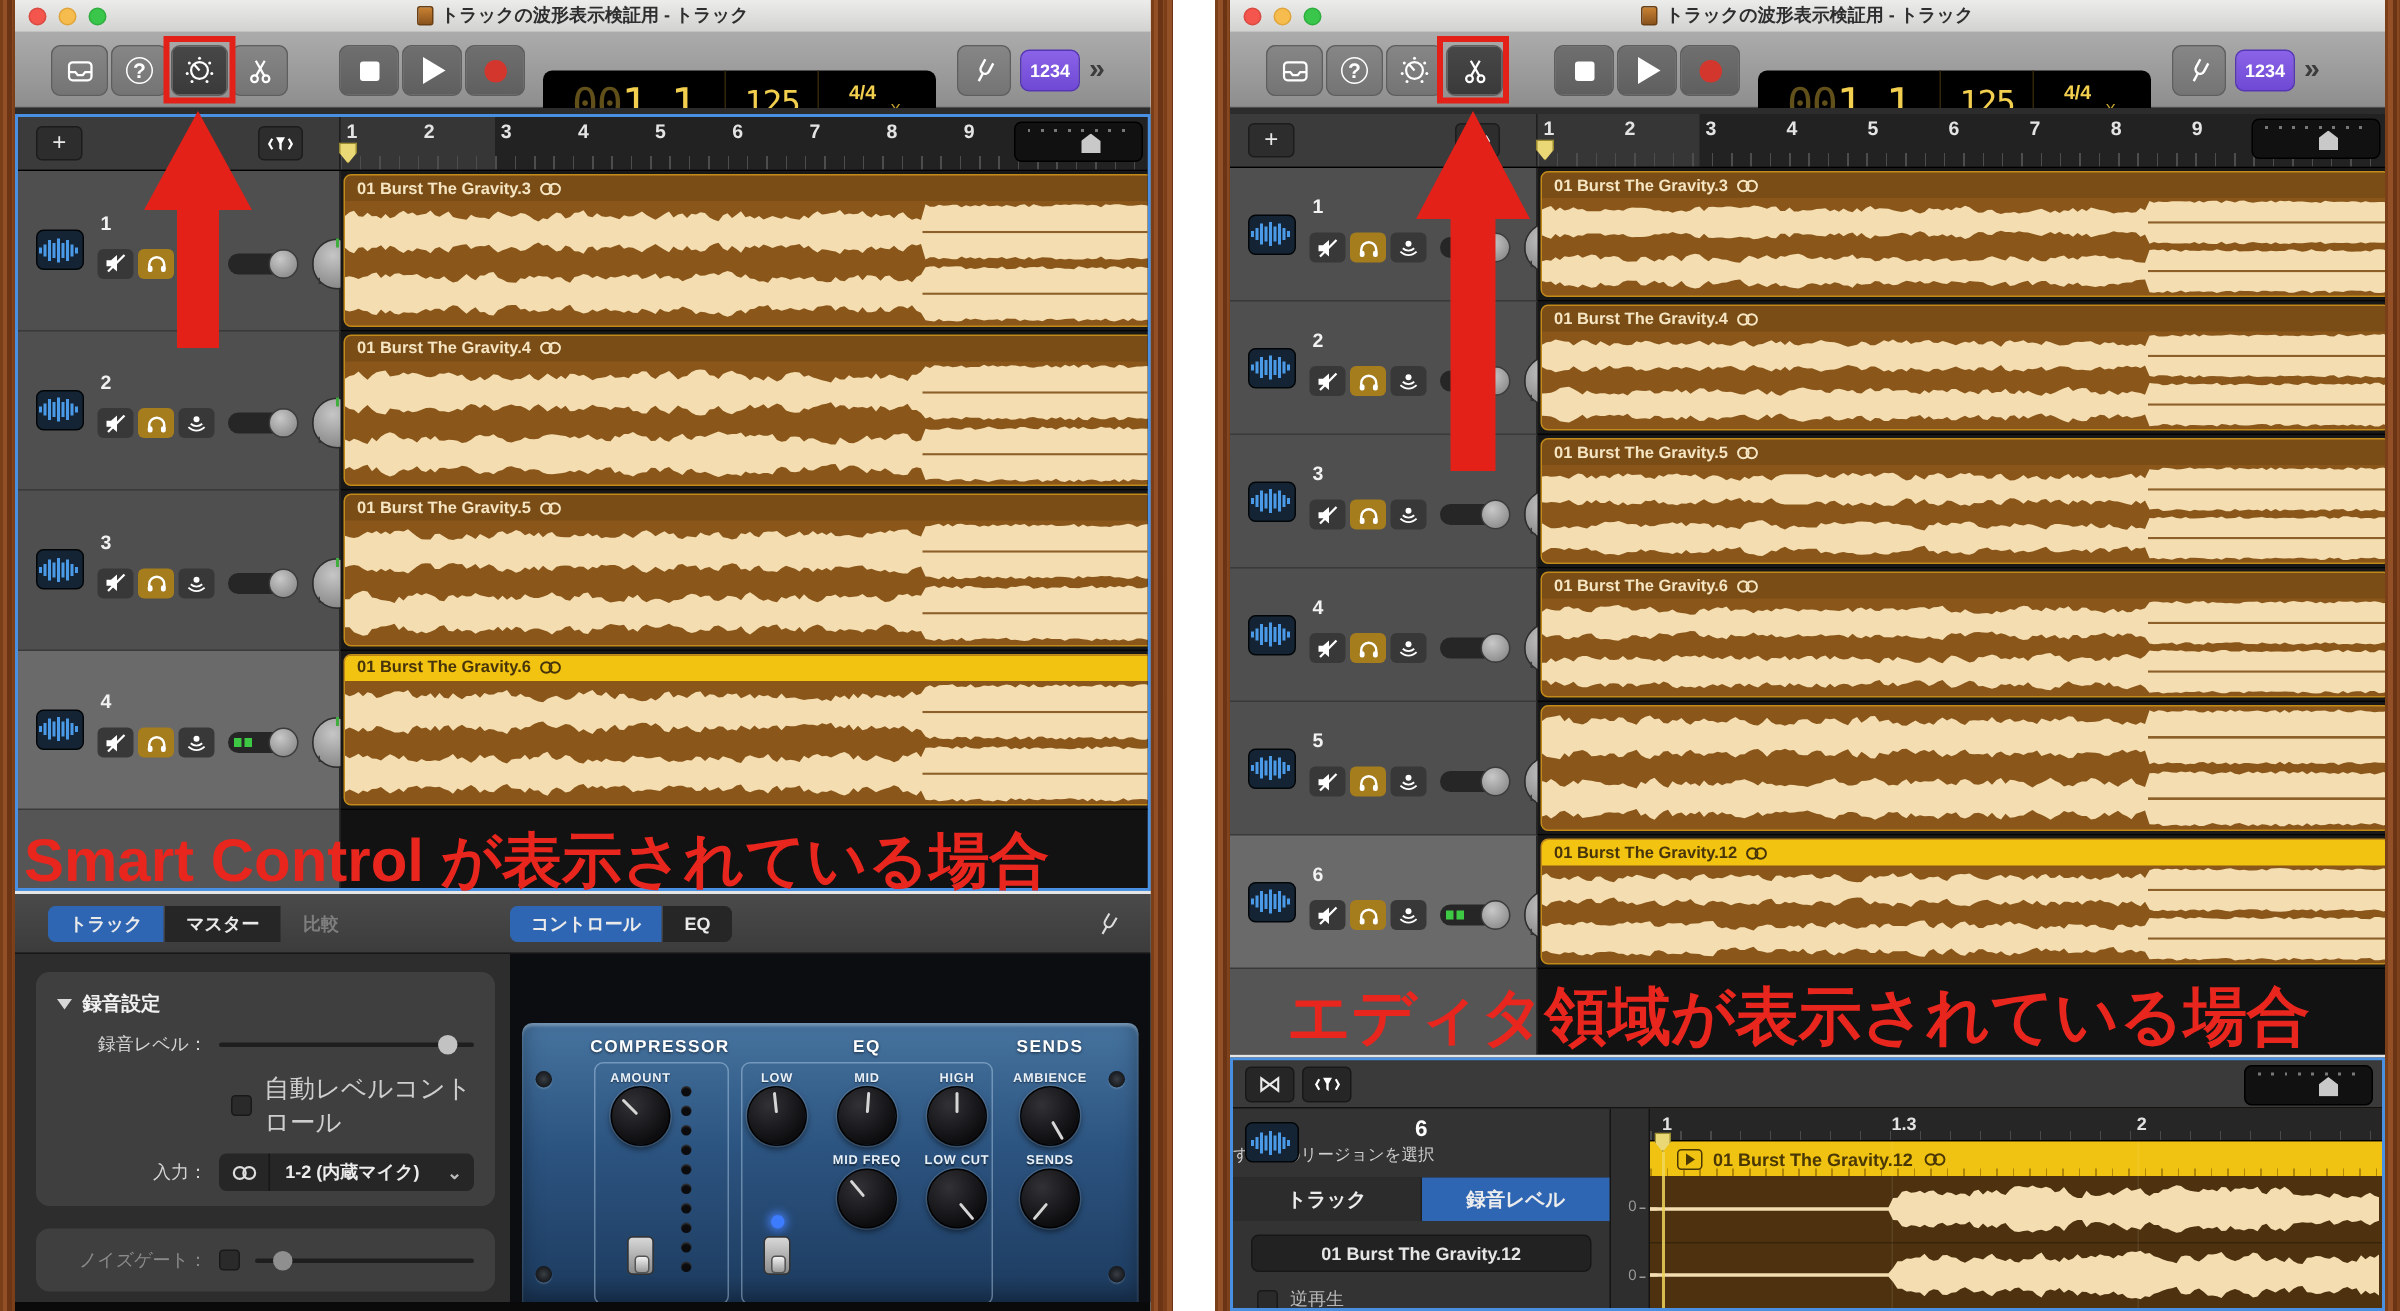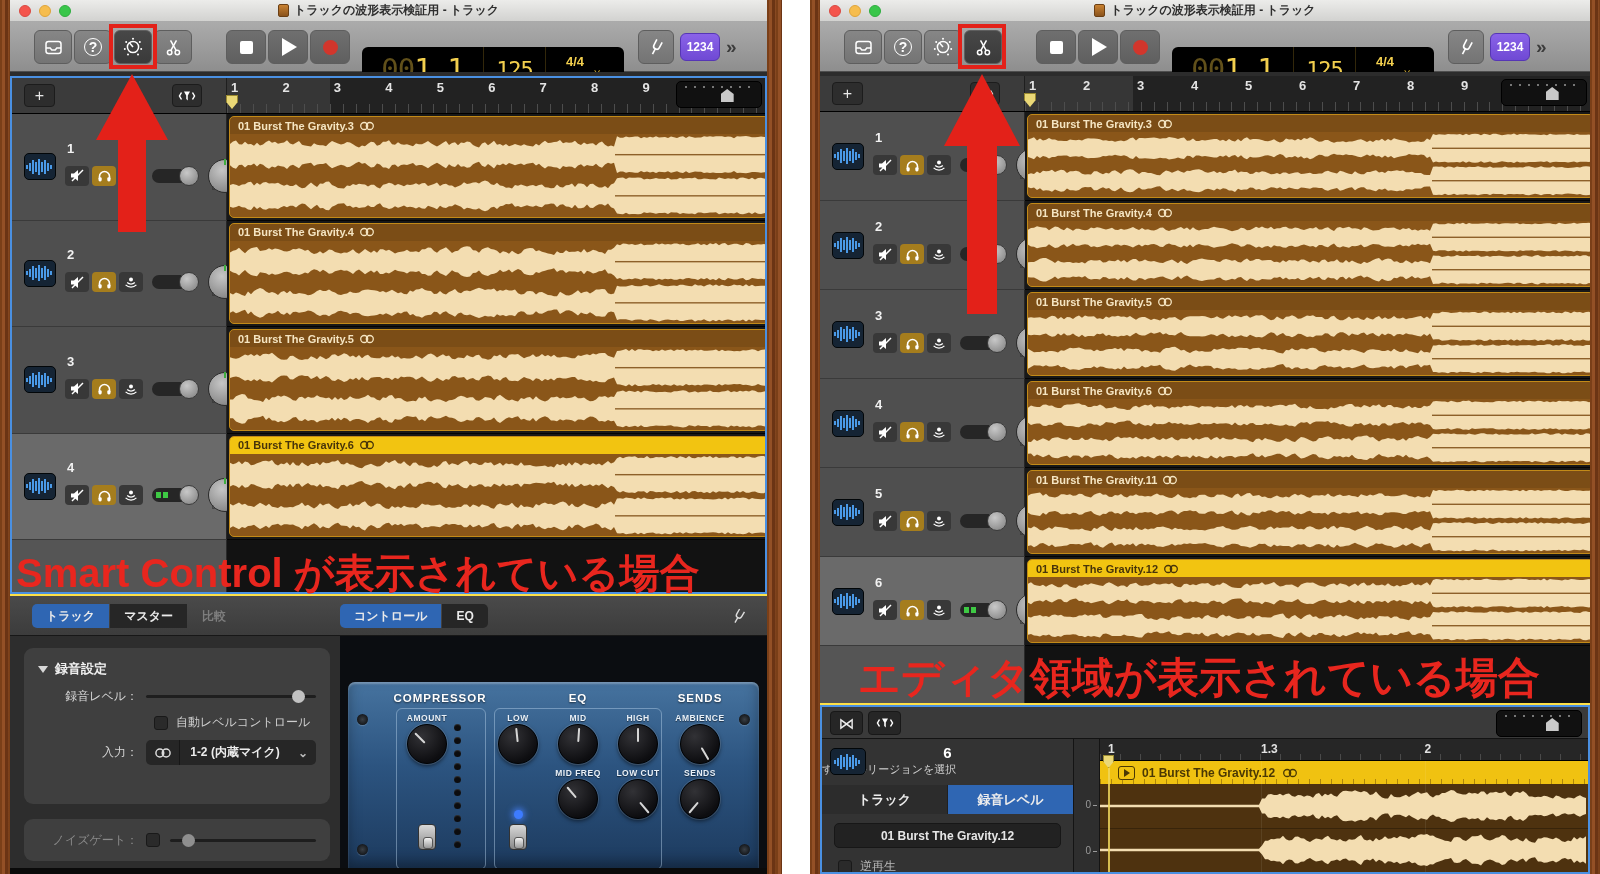--- a/index.html
+++ b/index.html
@@ -5,21 +5,21 @@
   * { margin:0; padding:0; box-sizing:border-box; }
   html,body { width:1600px; height:874px; background:#fff; overflow:hidden;
     font-family:"Liberation Sans", sans-serif; }
   .win { position:absolute; top:0; height:874px; }
   #winL { left:0; width:782px; }
   #winR { left:810px; width:790px; }
   .wood { position:absolute; top:0; bottom:0;
     background:repeating-linear-gradient(90deg,#7a3f18 0 2px,#935026 2px 5px,#6b3414 5px 8px,#84482031 8px 9px),linear-gradient(#8a4a22,#7a3f1a); }
   #winL .wood.l{left:0;width:10px} #winL .wood.r{left:767px;width:15px}
   #winR .wood.l{left:0;width:10px} #winR .wood.r{left:780px;width:10px}
-  .wc { position:absolute; top:0; bottom:0; background:#fde047; }
+  .wc { position:absolute; top:0; bottom:0; background:#e5e5e5; }
   #winL .wc{left:10px;width:757px} #winR .wc{left:10px;width:770px}
 
   
   .titlebar { position:absolute; left:0; right:0; top:0; height:22px;
     background:linear-gradient(#ececea,#d2d2d0); border-bottom:1px solid #aaa;
     display:flex; align-items:center; justify-content:center; gap:5px; }
   .tl { position:absolute; left:9px; top:5px; display:flex; gap:8px; }
   .tl i { width:12px; height:12px; border-radius:50%; display:block; }
   .tl .r{background:#f4554d;border:1px solid #d94a42} .tl .y{background:#f6bd4e;border:1px solid #dfa43a} .tl .g{background:#39c64a;border:1px solid #2fae3f}
   .docicon { width:11px; height:13px; border-radius:2px; background:linear-gradient(#c98232,#8a531c); border:1px solid #6b3f14; }
@@ -145,21 +145,21 @@
   .sc-left { width:330px; padding:12px 10px 0 14px; }
   .panel { background:#3f3f3f; border-radius:9px; padding:10px 14px; }
   .p-title { display:flex; align-items:center; gap:7px; color:#f0f0f0; font-size:13px; font-weight:bold; margin:2px 0 10px; }
   .tri-d { width:0; height:0; border-left:5px solid transparent; border-right:5px solid transparent; border-top:7px solid #d8d8d8; }
   .scrow { display:flex; align-items:center; margin-bottom:9px; }
   .sclabel { width:108px; text-align:right; color:#d6d6d6; font-size:12px; padding-right:8px; flex:none; }
   .sclabel.dim{color:#8a8a8a}
   .hslider { flex:1; height:3px; background:#1e1e1e; border-radius:2px; position:relative; }
   .hthumb { position:absolute; width:13px; height:13px; border-radius:50%; background:#c2c2c2; top:-5px; }
   .cb { width:14px; height:14px; border-radius:3px; background:#2a2a2a; border:1px solid #191919; flex:none; }
-  .cbrow { display:flex; align-items:center; gap:8px; margin:0 0 9px 116px; color:#cecece; font-size:12px; }
+  .cbrow { display:flex; align-items:center; gap:8px; margin:0 0 9px 116px; color:#cecece; font-size:17px; }
   .inputsel { flex:1; display:flex; align-items:center; height:25px; background:#262626; border-radius:5px;
     color:#ececec; font-size:12px; font-weight:bold; overflow:hidden; }
   .inputsel .st { width:34px; height:100%; display:flex; align-items:center; justify-content:center; border-right:1px solid #171717; }
   .inputsel .val { flex:1; text-align:center; }
   .inputsel .ch { padding:0 8px; color:#bdbdbd; font-size:12px; }
   .monbtn { width:32px; height:25px; background:#2e2e2e; border:1px solid #5c5c5c; border-radius:5px;
     display:flex; align-items:center; justify-content:center; }
   .panel2 { margin-top:15px; height:42px; display:flex; align-items:center; padding:0 14px; }
   .plugrow { margin:9px 0 0 6px; display:flex; align-items:center; gap:8px; color:#f0f0f0; font-size:13px; font-weight:bold; }
   .sc-right { flex:1; position:relative; background:#0b0d11; overflow:hidden; }
@@ -1219,27 +1219,20 @@
                   </span>
           <span class="panknob">
             <i class="pl">L</i>
             <i class="pr">R</i>
           </span>
         </div>
       </div>
     </div>
     <div class="tlane">
       <div class="region">
-        <div class="rhead">
-          <span class="region-name">01 Burst The Gravity.11</span>
-          <svg class="stereoicon" viewBox="0 0 16 10">
-                    <circle cx="5.2" cy="5" r="3.5"></circle>
-                    <circle cx="10.8" cy="5" r="3.5"></circle>
-                  </svg>
-        </div>
         <div class="wavebox">
           <svg class="wave" viewBox="0 0 565 65" preserveAspectRatio="none">
                     <polygon fill="#f3ddb1" points="0,7.7 3,5.9 6,5.5 9,5.1 12,4.6 15,7.8 18,5.8 21,8.6 24,9.0 27,9.5 30,8.5 33,6.2 36,6.3 39,6.9 42,6.2 45,7.7 48,7.6 51,5.7 54,6.0 57,8.1 60,8.7 63,9.6 66,6.7 69,5.4 72,4.7 75,6.8 78,6.4 81,8.7 84,9.0 87,7.1 90,7.5 93,6.1 96,8.5 99,9.6 102,7.6 105,7.7 108,6.3 111,7.7 114,7.7 117,8.6 120,8.1 123,8.5 126,6.7 129,5.5 132,7.2 135,7.3 138,8.8 141,9.8 144,10.0 147,8.4 150,5.9 153,8.3 156,9.5 159,9.4 162,10.2 165,9.2 168,9.5 171,7.1 174,6.7 177,6.7 180,8.5 183,9.2 186,9.0 189,6.4 192,6.7 195,6.4 198,7.8 201,9.0 204,9.9 207,6.8 210,5.5 213,8.6 216,7.0 219,5.2 222,5.0 225,8.0 228,7.4 231,7.0 234,9.1 237,8.4 240,10.0 243,10.2 246,8.7 249,7.4 252,8.9 255,9.5 258,8.5 261,9.6 264,7.3 267,5.8 270,7.4 273,6.2 276,7.2 279,8.9 282,9.8 285,7.5 288,7.3 291,7.4 294,7.1 297,7.8 300,5.6 303,7.9 306,8.7 309,7.2 312,6.5 315,8.1 318,7.8 321,6.9 324,8.0 327,8.2 330,9.2 333,6.3 336,7.2 339,7.9 342,6.4 345,7.4 348,6.4 351,5.2 354,5.4 357,8.1 360,7.7 363,8.3 366,8.2 369,8.0 372,7.6 375,6.5 378,6.5 381,8.0 384,8.4 387,9.6 390,8.0 393,9.0 396,9.6 399,8.3 402,9.2 405,2.0 408,2.9 411,2.0 414,2.3 417,3.0 420,2.5 423,2.7 426,2.6 429,1.8 432,2.2 435,2.1 438,3.1 441,3.2 444,2.3 447,3.3 450,2.1 453,2.3 456,2.9 459,1.7 462,2.8 465,2.0 468,2.6 471,2.7 474,2.4 477,2.1 480,2.5 483,3.1 486,2.2 489,2.0 492,3.3 495,1.8 498,3.3 501,2.1 504,2.0 507,2.7 510,2.0 513,2.9 516,2.3 519,2.3 522,2.1 525,2.8 528,2.8 531,1.6 534,2.5 537,3.1 540,3.0 543,2.3 546,2.0 549,2.5 552,2.6 555,3.1 558,2.8 561,2.8 564,2.2 564,30.3 561,29.7 558,29.7 555,29.4 552,29.9 549,30.0 546,30.5 543,30.2 540,29.5 537,29.4 534,30.0 531,30.9 528,29.7 525,29.7 522,30.4 519,30.2 516,30.2 513,29.6 510,30.5 507,29.8 504,30.5 501,30.4 498,29.2 495,30.7 492,29.2 489,30.5 486,30.3 483,29.4 480,30.0 477,30.4 474,30.1 471,29.8 468,29.9 465,30.5 462,29.7 459,30.8 456,29.6 453,30.2 450,30.4 447,29.2 444,30.2 441,29.3 438,29.4 435,30.4 432,30.3 429,30.7 426,29.9 423,29.8 420,30.0 417,29.5 414,30.2 411,30.5 408,29.6 405,30.5 402,23.3 399,24.2 396,22.9 393,23.5 390,24.5 387,22.9 384,24.1 381,24.5 378,26.0 375,26.0 372,24.9 369,24.5 366,24.3 363,24.2 360,24.8 357,24.4 354,27.1 351,27.3 348,26.1 345,25.1 342,26.1 339,24.6 336,25.3 333,26.2 330,23.3 327,24.3 324,24.5 321,25.6 318,24.7 315,24.4 312,26.0 309,25.3 306,23.8 303,24.6 300,26.9 297,24.7 294,25.4 291,25.1 288,25.2 285,25.0 282,22.7 279,23.6 276,25.3 273,26.3 270,25.1 267,26.7 264,25.2 261,22.9 258,24.0 255,23.0 252,23.6 249,25.1 246,23.8 243,22.3 240,22.5 237,24.1 234,23.4 231,25.5 228,25.1 225,24.5 222,27.5 219,27.3 216,25.5 213,23.9 210,27.0 207,25.7 204,22.6 201,23.5 198,24.7 195,26.1 192,25.8 189,26.1 186,23.5 183,23.3 180,24.0 177,25.8 174,25.8 171,25.4 168,23.0 165,23.3 162,22.3 159,23.1 156,23.0 153,24.2 150,26.6 147,24.1 144,22.5 141,22.7 138,23.7 135,25.2 132,25.3 129,27.0 126,25.8 123,24.0 120,24.4 117,23.9 114,24.8 111,24.8 108,26.2 105,24.8 102,24.9 99,22.9 96,24.0 93,26.4 90,25.0 87,25.4 84,23.5 81,23.8 78,26.1 75,25.7 72,27.8 69,27.1 66,25.8 63,22.9 60,23.8 57,24.4 54,26.5 51,26.8 48,24.9 45,24.8 42,26.3 39,25.6 36,26.2 33,26.3 30,24.0 27,23.0 24,23.5 21,23.9 18,26.7 15,24.7 12,27.9 9,27.4 6,27.0 3,26.6 0,24.8"></polygon>
                     <rect x="404" y="15.6" width="161" height="1.4" fill="#7a4a12" opacity="0.85"></rect>
                     <rect x="0" y="15.3" width="5" height="2" fill="#f3ddb1"></rect>
                     <polygon fill="#f3ddb1" points="0,39.4 3,40.2 6,38.3 9,39.8 12,41.9 15,42.4 18,40.9 21,39.2 24,41.0 27,38.6 30,39.0 33,39.2 36,39.8 39,40.0 42,41.4 45,41.6 48,41.3 51,41.5 54,40.6 57,41.9 60,42.5 63,43.3 66,39.8 69,40.9 72,38.7 75,37.7 78,40.1 81,42.0 84,42.9 87,39.5 90,40.9 93,41.5 96,39.7 99,41.4 102,40.6 105,42.2 108,39.1 111,41.3 114,41.9 117,40.2 120,41.6 123,40.5 126,40.7 129,39.1 132,39.0 135,38.5 138,39.4 141,40.3 144,41.7 147,39.7 150,41.0 153,40.8 156,41.9 159,41.5 162,42.2 165,41.4 168,41.5 171,41.9 174,42.0 177,42.6 180,41.6 183,40.8 186,40.4 189,39.1 192,38.7 195,37.9 198,40.1 201,40.4 204,41.7 207,41.8 210,41.2 213,39.4 216,39.3 219,38.8 222,37.7 225,38.8 228,39.8 231,41.8 234,41.4 237,41.8 240,39.6 243,38.5 246,41.1 249,39.3 252,40.0 255,39.5 258,39.6 261,39.5 264,38.1 267,39.7 270,41.3 273,40.7 276,41.6 279,39.0 282,38.3 285,39.3 288,41.1 291,41.4 294,40.7 297,39.1 300,41.3 303,38.8 306,37.8 309,40.8 312,38.7 315,39.0 318,39.8 321,39.9 324,41.5 327,42.8 330,41.2 333,40.3 336,39.1 339,37.7 342,39.3 345,40.3 348,42.3 351,41.5 354,42.1 357,40.4 360,39.7 363,39.6 366,37.8 369,38.2 372,39.5 375,41.3 378,39.6 381,41.1 384,42.4 387,40.5 390,39.5 393,37.9 396,40.8 399,41.6 402,42.5 405,35.3 408,35.1 411,35.6 414,34.4 417,34.5 420,34.9 423,35.0 426,34.3 429,34.8 432,34.3 435,35.3 438,34.4 441,34.4 444,35.1 447,35.9 450,35.3 453,34.9 456,35.1 459,34.3 462,35.5 465,35.9 468,35.2 471,34.3 474,35.3 477,34.4 480,35.3 483,35.0 486,34.4 489,35.5 492,34.2 495,34.2 498,35.6 501,34.6 504,35.1 507,34.2 510,35.8 513,34.3 516,35.4 519,34.7 522,34.9 525,35.5 528,35.2 531,35.7 534,34.6 537,35.5 540,34.6 543,35.0 546,35.8 549,35.4 552,35.2 555,35.9 558,35.3 561,34.6 564,35.3 564,62.2 561,62.9 558,62.2 555,61.6 552,62.3 549,62.1 546,61.7 543,62.5 540,62.9 537,62.0 534,62.9 531,61.8 528,62.3 525,62.0 522,62.6 519,62.8 516,62.1 513,63.2 510,61.7 507,63.3 504,62.4 501,62.9 498,61.9 495,63.3 492,63.3 489,62.0 486,63.1 483,62.5 480,62.2 477,63.1 474,62.2 471,63.2 468,62.3 465,61.6 462,62.0 459,63.2 456,62.4 453,62.6 450,62.2 447,61.6 444,62.4 441,63.1 438,63.1 435,62.2 432,63.2 429,62.7 426,63.2 423,62.5 420,62.6 417,63.0 414,63.1 411,61.9 408,62.4 405,62.2 402,55.0 399,55.9 396,56.7 393,59.6 390,58.0 387,57.0 384,55.1 381,56.4 378,57.9 375,56.2 372,58.0 369,59.3 366,59.7 363,57.9 360,57.8 357,57.1 354,55.4 351,56.0 348,55.2 345,57.2 342,58.2 339,59.8 336,58.4 333,57.2 330,56.3 327,54.7 324,56.0 321,57.6 318,57.7 315,58.5 312,58.8 309,56.7 306,59.7 303,58.7 300,56.2 297,58.4 294,56.8 291,56.1 288,56.4 285,58.2 282,59.2 279,58.5 276,55.9 273,56.8 270,56.2 267,57.8 264,59.4 261,58.0 258,57.9 255,58.0 252,57.5 249,58.2 246,56.4 243,59.0 240,57.9 237,55.7 234,56.1 231,55.7 228,57.7 225,58.7 222,59.8 219,58.7 216,58.2 213,58.1 210,56.3 207,55.7 204,55.8 201,57.1 198,57.4 195,59.6 192,58.8 189,58.4 186,57.1 183,56.7 180,55.9 177,54.9 174,55.5 171,55.6 168,56.0 165,56.1 162,55.3 159,56.0 156,55.6 153,56.7 150,56.5 147,57.8 144,55.8 141,57.2 138,58.1 135,59.0 132,58.5 129,58.4 126,56.8 123,57.0 120,55.9 117,57.3 114,55.6 111,56.2 108,58.4 105,55.3 102,56.9 99,56.1 96,57.8 93,56.0 90,56.6 87,58.0 84,54.6 81,55.5 78,57.4 75,59.8 72,58.8 69,56.6 66,57.7 63,54.2 60,55.0 57,55.6 54,56.9 51,56.0 48,56.2 45,55.9 42,56.1 39,57.5 36,57.7 33,58.3 30,58.5 27,58.9 24,56.5 21,58.3 18,56.6 15,55.1 12,55.6 9,57.7 6,59.2 3,57.3 0,58.1"></polygon>
                     <rect x="404" y="48.0" width="161" height="1.4" fill="#7a4a12" opacity="0.85"></rect>
                     <rect x="0" y="47.8" width="5" height="2" fill="#f3ddb1"></rect>
                   </svg>
         </div>

